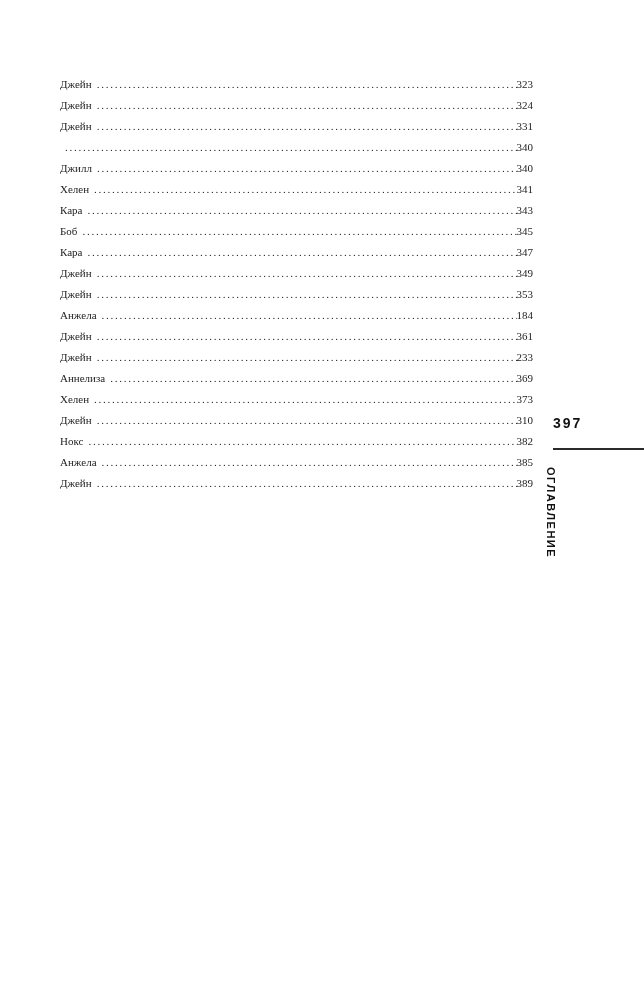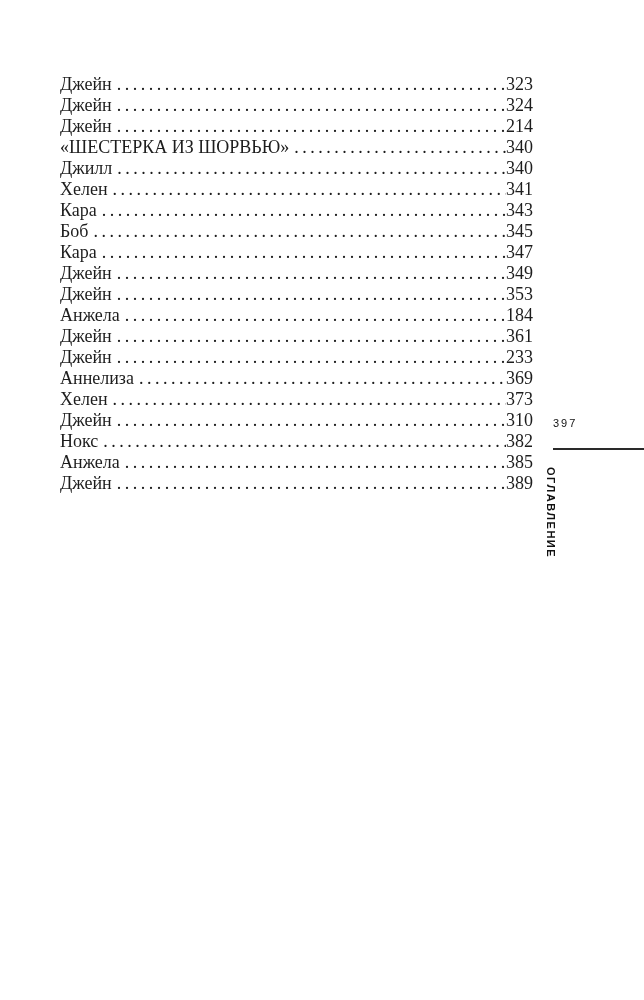--- a/index.html
+++ b/index.html
@@ -21,21 +21,21 @@
     position: absolute;
     left: 60px;
     top: 74px;
     width: 473px;
   }
   .toc-row {
     display: flex;
     align-items: baseline;
     height: 21px;
     line-height: 21px;
-    font-size: 18px;
+    font-size: 11px;
     color: #1d1d1d;
     white-space: nowrap;
   }
   .toc-title {
     flex: 0 0 auto;
   }
   .toc-dots {
     flex: 1 1 auto;
     overflow: hidden;
     text-align: right;
@@ -49,22 +49,22 @@
     margin-left: 0;
     text-align: center;
   }
 
   
   .folio-number {
     position: absolute;
     left: 553px;
     top: 415px;
     font-family: "Liberation Sans", "DejaVu Sans", sans-serif;
-    font-weight: 400;
-    font-size: 11px;
+    font-weight: 700;
+    font-size: 14px;
     line-height: 17px;
     letter-spacing: 2px;
     color: #111111;
   }
   .folio-rule {
     position: absolute;
     left: 553px;
     top: 448px;
     width: 91px;
     height: 2px;
@@ -96,24 +96,23 @@
     <span class="toc-page">323</span>
   </div>
       <div class="toc-row">
     <span class="toc-title">Джейн</span>
     <span class="toc-dots">. . . . . . . . . . . . . . . . . . . . . . . . . . . . . . . . . . . . . . . . . . . . . . . . . . . . . . . . . . . . . . . . . . . . . . . . . . . . . . . . . . . . . . . . . . . . . . . . . . . . . . . . . . . . . . . . . . . . . . . .</span>
     <span class="toc-page">324</span>
   </div>
       <div class="toc-row">
     <span class="toc-title">Джейн</span>
     <span class="toc-dots">. . . . . . . . . . . . . . . . . . . . . . . . . . . . . . . . . . . . . . . . . . . . . . . . . . . . . . . . . . . . . . . . . . . . . . . . . . . . . . . . . . . . . . . . . . . . . . . . . . . . . . . . . . . . . . . . . . . . . . . .</span>
-    <span class="toc-page">214</span>
-  </div>
-      <div class="toc-row">
-    <span class="toc-title">«ШЕСТЕРКА ИЗ ШОРВЬЮ»</span>
+    <span class="toc-page">331</span>
+  </div>
+      <div class="toc-row">
     <span class="toc-dots">. . . . . . . . . . . . . . . . . . . . . . . . . . . . . . . . . . . . . . . . . . . . . . . . . . . . . . . . . . . . . . . . . . . . . . . . . . . . . . . . . . . . . . . . . . . . . . . . . . . . . . . . . . . . . . . . . . . . . . . .</span>
     <span class="toc-page">340</span>
   </div>
       <div class="toc-row">
     <span class="toc-title">Джилл</span>
     <span class="toc-dots">. . . . . . . . . . . . . . . . . . . . . . . . . . . . . . . . . . . . . . . . . . . . . . . . . . . . . . . . . . . . . . . . . . . . . . . . . . . . . . . . . . . . . . . . . . . . . . . . . . . . . . . . . . . . . . . . . . . . . . . .</span>
     <span class="toc-page">340</span>
   </div>
       <div class="toc-row">
     <span class="toc-title">Хелен</span>

